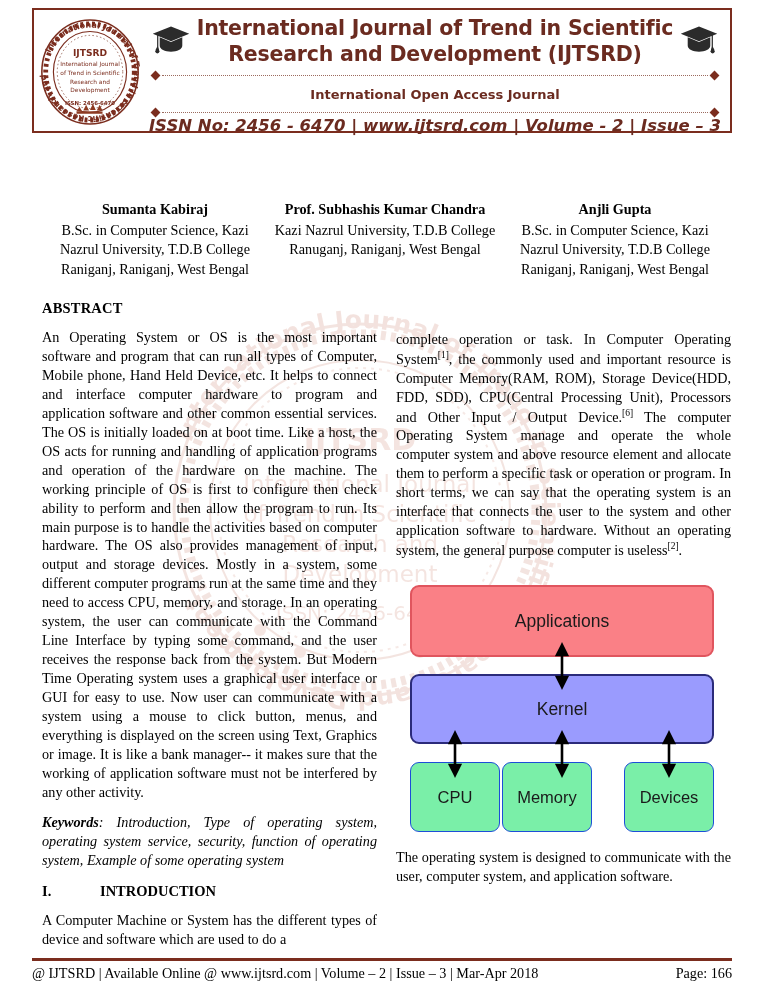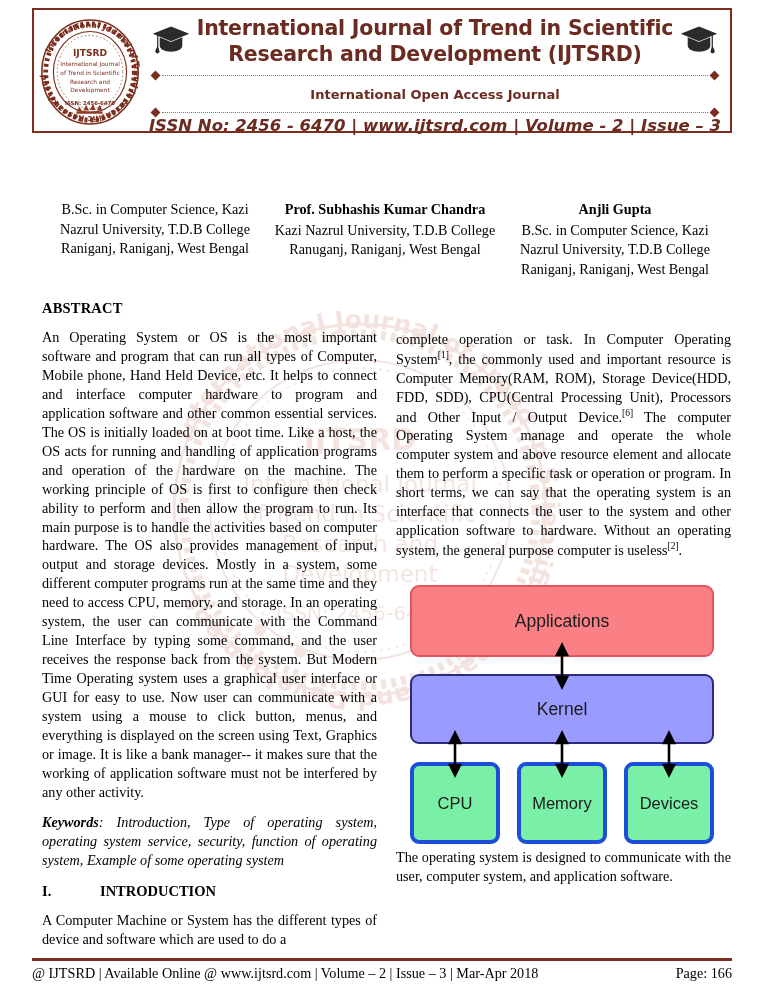--- a/index.html
+++ b/index.html
@@ -225,27 +225,27 @@
     border: 2px solid #e0555e;
   }
   .dbox.kernel {
     left: 8px; top: 89px;
     width: 304px; height: 70px;
     background: #9a9bfe;
     border: 2px solid #2b2b7a;
   }
   .dbox.leaf {
     top: 177px;
-    width: 90px; height: 82px;
+    width: 90px; height: 70px;
     background: #7aefa8;
-    border: 4px solid #1d4ed8;
+    border: 1px solid #1d4ed8;
     font-size: 16.5px;
   }
   .dbox.leaf.cpu { left: 8px; }
-  .dbox.leaf.memory { left: 115px; }
+  .dbox.leaf.memory { left: 100px; }
   .dbox.leaf.devices { left: 222px; }
   .darrow { position: absolute; }
 
   .caption {
     position: absolute;
     left: 396px; top: 848px;
     width: 335px;
     font-size: 14.2px;
     line-height: 1.335;
     text-align: justify;
@@ -375,20 +375,21 @@
         <span class="diamond"></span>
       </div>
 
       <div class="mast-issn">ISSN No: 2456 - 6470  |  www.ijtsrd.com  |  Volume - 2 | Issue – 3</div>
     </div>
   </div>
 
 
   <div class="authors">
     <div class="author">
+      <span class="aname">Sumanta Kabiraj</span>
       <span class="aaff">B.Sc. in Computer Science, Kazi Nazrul University, T.D.B College Raniganj, Raniganj, West Bengal</span>
     </div>
     <div class="author">
       <span class="aname">Prof. Subhashis Kumar Chandra</span>
       <span class="aaff">Kazi Nazrul University, T.D.B College Ranuganj, Raniganj, West Bengal</span>
     </div>
     <div class="author">
       <span class="aname">Anjli Gupta</span>
       <span class="aaff">B.Sc. in Computer Science, Kazi Nazrul University, T.D.B College Raniganj, Raniganj, West Bengal</span>
     </div>

